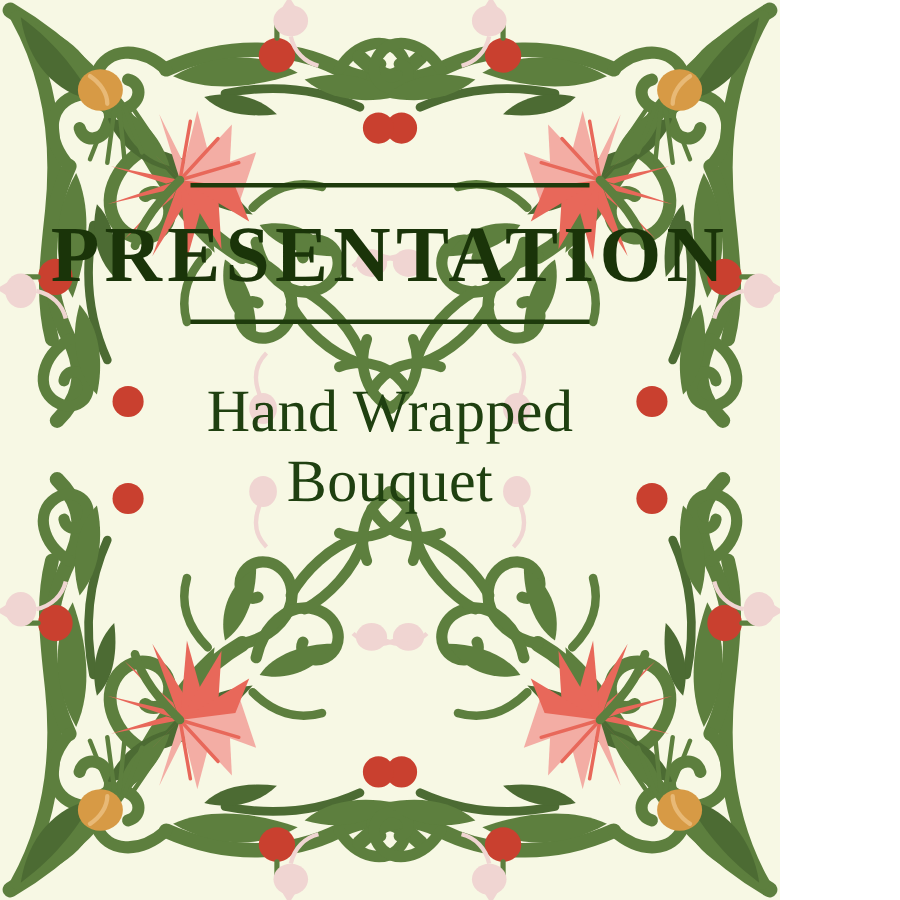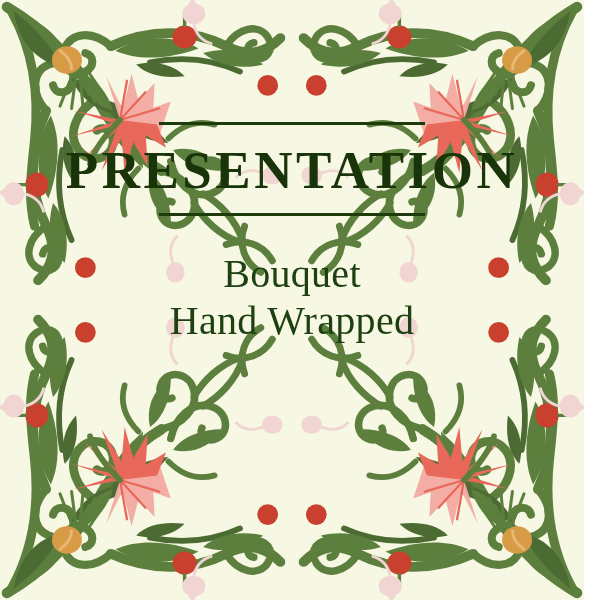--- a/index.html
+++ b/index.html
@@ -8,21 +8,21 @@
   }
   body {
     width: 600px;
     height: 600px;
     overflow: hidden;
     font-family: "Liberation Serif", serif;
   }
 
   #poster {
     position: relative;
-    width: 584px;
+    width: 520px;
     height: 600px;
     background: #f7f8e4;
     overflow: hidden;
   }
 
   
   .ornament {
     position: absolute;
     width: 300px;
     height: 300px;
@@ -230,18 +230,18 @@
 
     <div class="rule rule-top"></div>
 
     <h1 class="title">
       <span class="title-line1">PRESENTATION</span>
     </h1>
 
     <div class="rule rule-bottom"></div>
 
     <div class="subtitle">
+      <div>Hand Wrapped</div>
       <div>Bouquet</div>
-      <div>Hand Wrapped</div>
     </div>
 
   </div>
 </div>
 
 </body></html>

